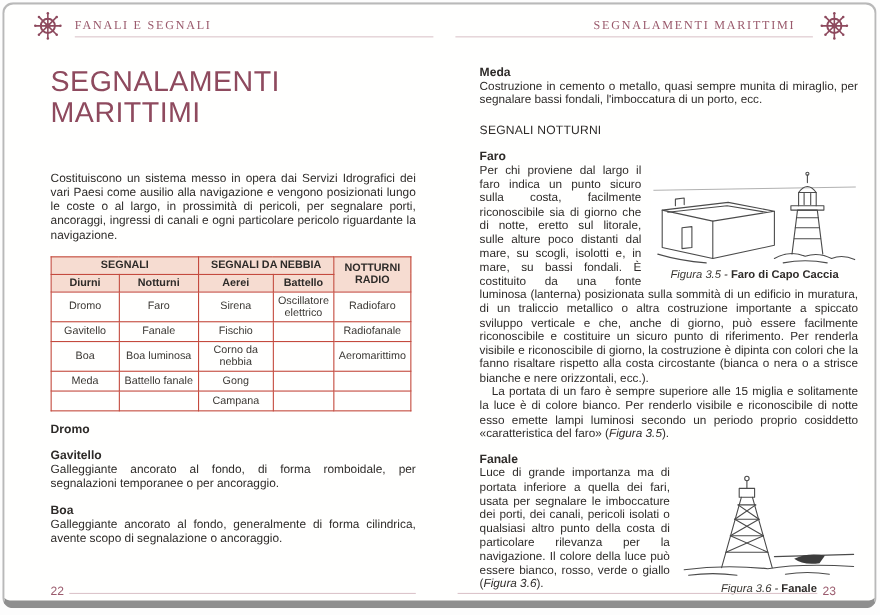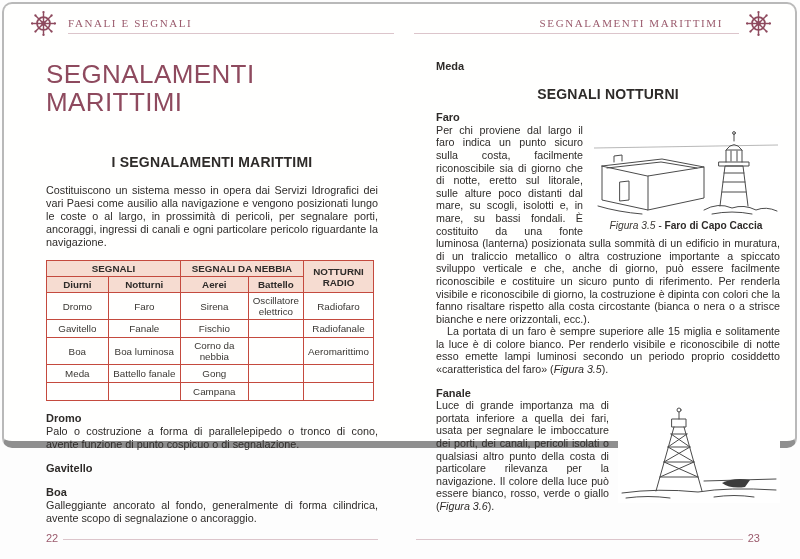--- a/index.html
+++ b/index.html
@@ -5,42 +5,42 @@
   :root{
     --maroon:#8e4a5e;
     --table_border:#c44a3e;
     --table_header_bg:#f6dcd1;
     --text:#2e2b29;
     --rule:#dcc5cb;
   }
   *{margin:0;padding:0;box-sizing:border-box;}
   html,body{width:800px;height:559px;overflow:hidden;background:#fdfdfd;
     font-family:"Liberation Sans",sans-serif;color:var(--text);}
-  .spread{position:absolute;left:2px;top:2px;width:795px;height:446px;
+  .spread{position:absolute;left:2px;top:2px;width:795px;height:551px;
     background:#fffffe;border:2px solid #b9b9b9;border-bottom:7px solid #8f8f8f;
     border-radius:10px;}
   
   .helm{position:absolute;width:27px;height:27px;color:var(--maroon);}
   .helm-left{left:26px;top:6px;}
   .helm-right{left:741px;top:6px;}
   .runhead{position:absolute;top:13px;font-family:"Liberation Serif",serif;
     font-size:11px;letter-spacing:1.6px;color:#9a5a6c;}
   .runhead-left{left:64px;}
   .runhead-right{right:72px;}
   .headrule{position:absolute;top:29px;height:1px;background:var(--rule);}
   .headrule-left{left:64px;width:326px;}
   .headrule-right{left:410px;width:325px;}
   
   .col-left{position:absolute;left:42px;top:56px;width:332px;
     font-size:10.8px;line-height:12.9px;text-align:justify;}
   .col-right{position:absolute;left:432px;top:56px;width:344px;
     font-size:10.7px;line-height:12.6px;text-align:justify;}
   h1.page-title{font-size:26px;line-height:28px;font-weight:400;
     letter-spacing:.4px;color:var(--maroon);text-align:left;margin-bottom:40px;}
-  .sect{font-size:14px;font-weight:bold;text-align:center;letter-spacing:.2px;}
+  .sect{font-size:11px;font-weight:normal;text-align:left;letter-spacing:.2px;}
   .term{font-size:11px;font-weight:bold;text-align:left;}
   .lead-in,.indent{text-indent:11px;}
   
   table.signals{border-collapse:collapse;width:328px;margin-top:12px;
     font-size:9.8px;line-height:11px;text-align:center;}
   table.signals th,table.signals td{border:1.5px solid var(--table_border);
     padding:2px 4px;text-align:center;vertical-align:middle;}
   table.signals th{background:var(--table_header_bg);font-size:9.8px;height:15px;}
   table.signals td{height:18px;color:#3a3733;}
   
@@ -118,21 +118,20 @@
       <circle cx="2" cy="13" r="1.1"></circle>
         <circle cx="5.2" cy="5.2" r="1.1"></circle>
       <circle cx="13" cy="2" r="1.1"></circle>
         <circle cx="20.8" cy="5.2" r="1.1"></circle>
     </g>
   </svg>
 
   <div class="col-left">
     <h1 class="page-title">SEGNALAMENTI MARITTIMI</h1>
 
-    <div class="sect">I SEGNALAMENTI MARITTIMI</div>
     <p style="margin-top:15px;">Costituiscono un sistema messo in opera dai Servizi Idrografici dei vari Paesi come ausilio alla navigazione e vengono posizionati lungo le coste o al largo, in prossimità di pericoli, per segnalare porti, ancoraggi, ingressi di canali e ogni particolare pericolo riguardante la navigazione.</p>
 
     <table class="signals">
       <colgroup>
         <col style="width:20%">
           <col style="width:24%">
           <col style="width:22%">
         <col style="width:15%">
           <col style="width:19%">
       </colgroup>
@@ -181,35 +180,36 @@
         <td></td>
         <td>Campana</td>
         <td></td>
         <td></td>
       </tr>
     </tbody>
       </table>
 
 
     <div class="term mt-term">Dromo</div>
-    <p>Palo o costruzione a forma di parallelepipedo o tronco di cono, avente funzione di punto cospicuo o di segnalazione.</p>
 
     <div class="term mt-term">Gavitello</div>
+    <p>Galleggiante ancorato al fondo, di forma romboidale, per segnalazioni temporanee o per ancoraggio.</p>
 
     <div class="term mt-term">Boa</div>
     <p>Galleggiante ancorato al fondo, generalmente di forma cilindrica, avente scopo di segnalazione o ancoraggio.</p>
   </div>
 
   <div class="footer footer-left">
     <span class="num" style="padding-left:0;">22</span>
     <span class="rule"></span>
   </div>
 
   <div class="col-right">
     <div class="term">Meda</div>
+    <p>Costruzione in cemento o metallo, quasi sempre munita di miraglio, per segnalare bassi fondali, l'imboccatura di un porto, ecc.</p>
 
     <div class="sect mt-sect">SEGNALI NOTTURNI</div>
 
     <div class="term mt-term">Faro</div>
     <div>
       <figure class="fig" style="width:188px;">
         <svg width="188" height="92" viewBox="0 0 188 92">
           <line class="sketch-light" x1="2" y1="22" x2="186" y2="19"></line>
 
           <g class="sketch">
@@ -274,20 +274,23 @@
           </g>
 
           <g class="sketch">
             <path d="M4 92 Q40 87 80 91 Q110 86 158 89"></path>
             <path d="M8 97 Q30 94 52 97"></path>
             <path d="M96 96 Q116 93 136 96"></path>
             <line x1="86" y1="80" x2="158" y2="78"></line>
           </g>
           <path class="sketch-fill" d="M104 82 Q116 76 132 79 L127 86 Q112 88 104 82 Z"></path>
         </svg>
+        <figcaption>
+          <span class="figlabel">Figura 3.6</span><span class="figlabel"> - </span><span class="figtitle">Fanale</span>
+        </figcaption>
       </figure>
       <p><span>Luce di grande importanza ma di portata inferiore a quella dei fari, usata per segnalare le imboccature dei porti, dei canali, pericoli isolati o qualsiasi altro punto della costa di particolare rilevanza per la navigazione. Il colore della luce può essere bianco, rosso, verde o giallo (</span><i>Figura 3.6</i><span>).</span></p>
       <div class="clear"></div>
     </div>
   </div>
 
   <div class="footer footer-right">
     <span class="rule"></span>
     <span class="num" style="padding-right:0;">23</span>
   </div>

